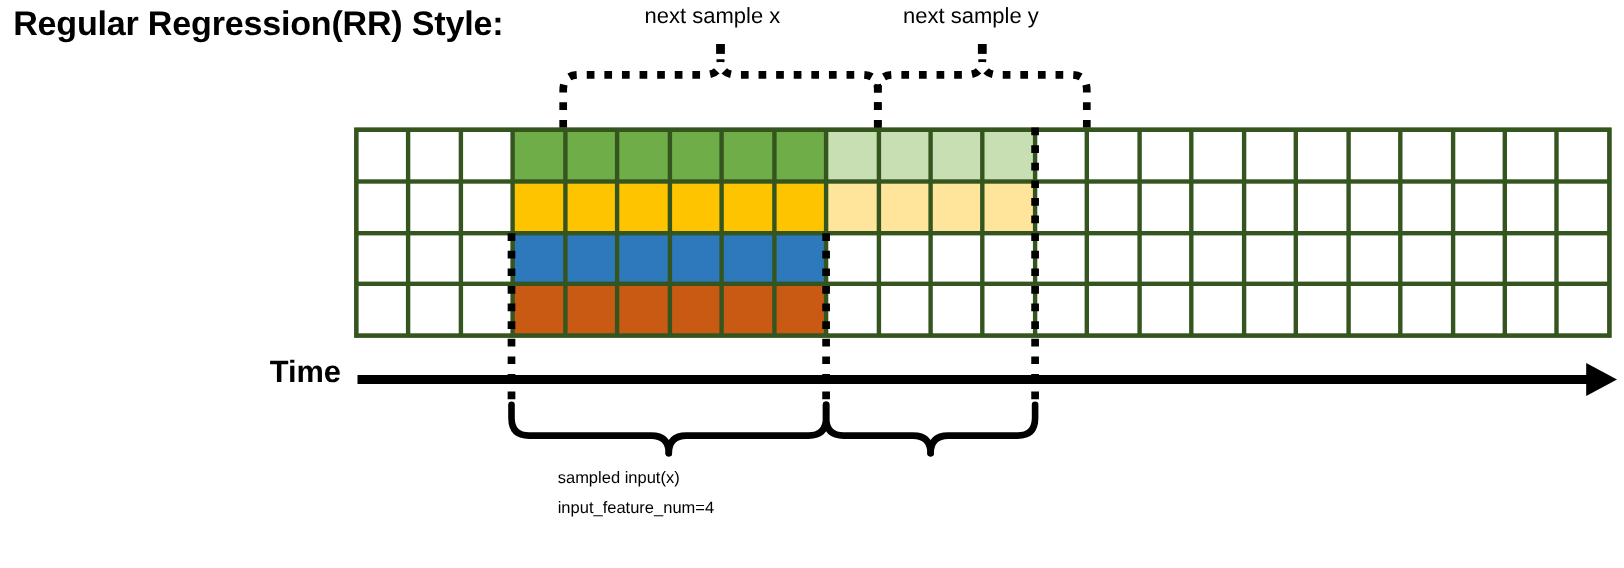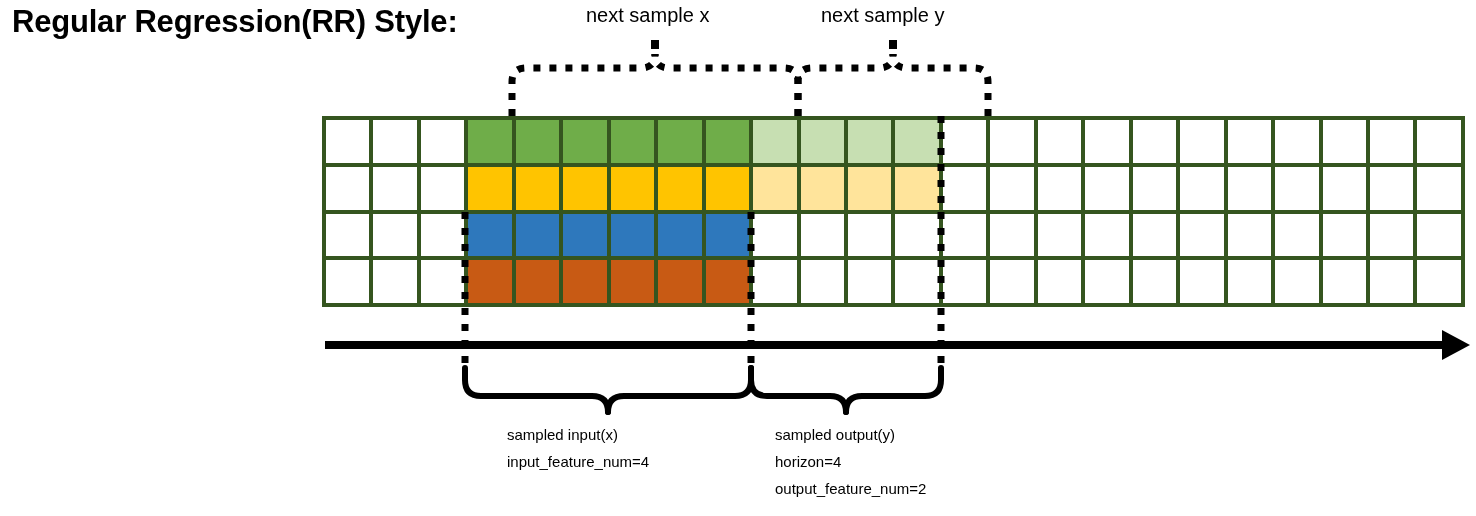--- a/index.html
+++ b/index.html
@@ -236,30 +236,26 @@
         <div class="cell"></div>
         <div class="cell"></div>
         <div class="cell"></div>
         <div class="cell"></div>
         <div class="cell"></div>
         <div class="cell"></div>
         <div class="cell"></div>
       </div>
     </div>
 
+  <div id="time-label">Time</div>
 
   <div class="caption" id="caption-input">
     <div>sampled input(x)</div>
     <div>input_feature_num=4</div>
   </div>
-  <div class="caption" id="caption-output">
-    <div>sampled output(y)</div>
-    <div>horizon=4</div>
-    <div>output_feature_num=2</div>
-  </div>
 
   <svg id="overlay" viewBox="0 0 1476 516">
 
     <g fill="none" stroke="#000" stroke-width="7" stroke-linecap="butt" stroke-dasharray="7 9">
       <path d="M 512,116 L 512,82 Q 512,68 526,68 L 641,68 Q 655,68 655,54"></path>
       <path d="M 798,116 L 798,82 Q 798,68 784,68 L 669,68 Q 655,68 655,54"></path>
     </g>
 
     <g fill="#000">
       <rect x="651" y="40" width="8" height="9"></rect>

